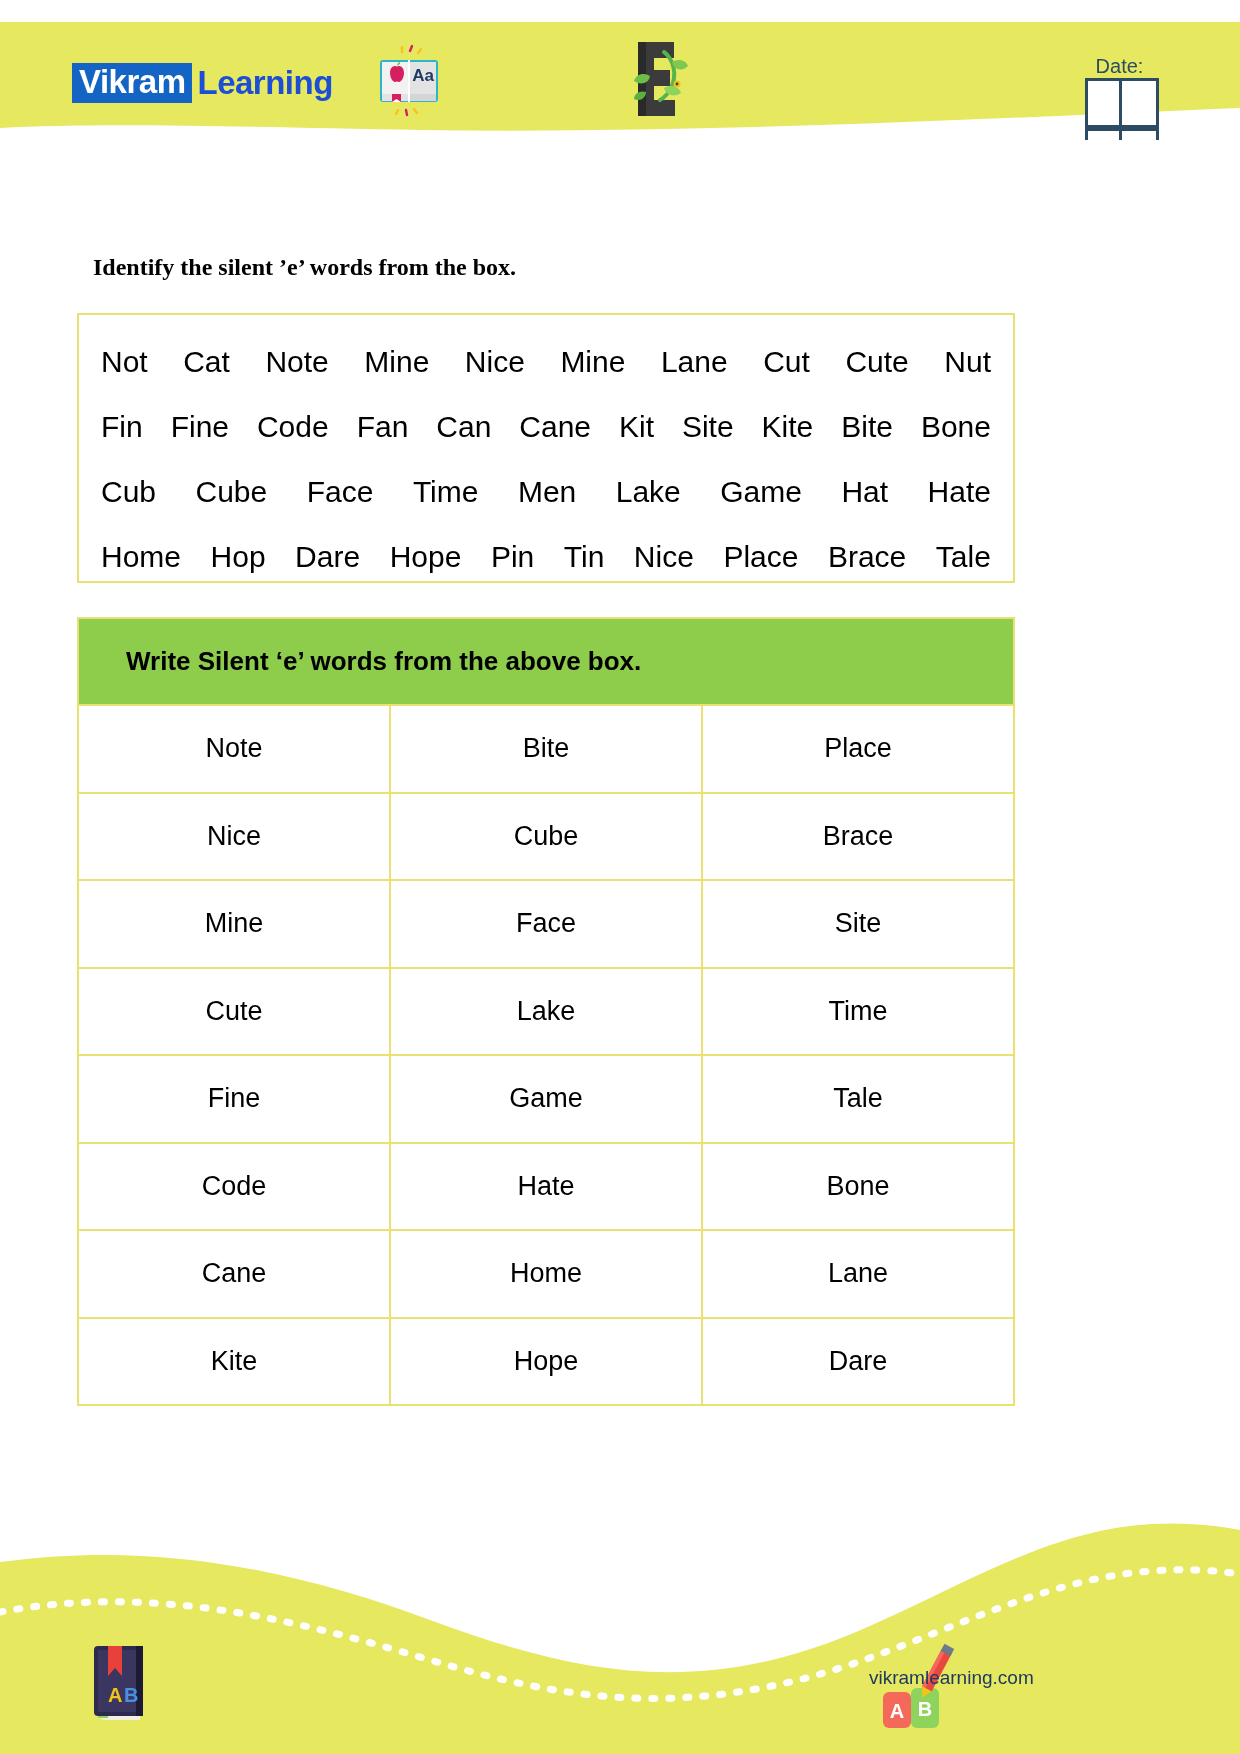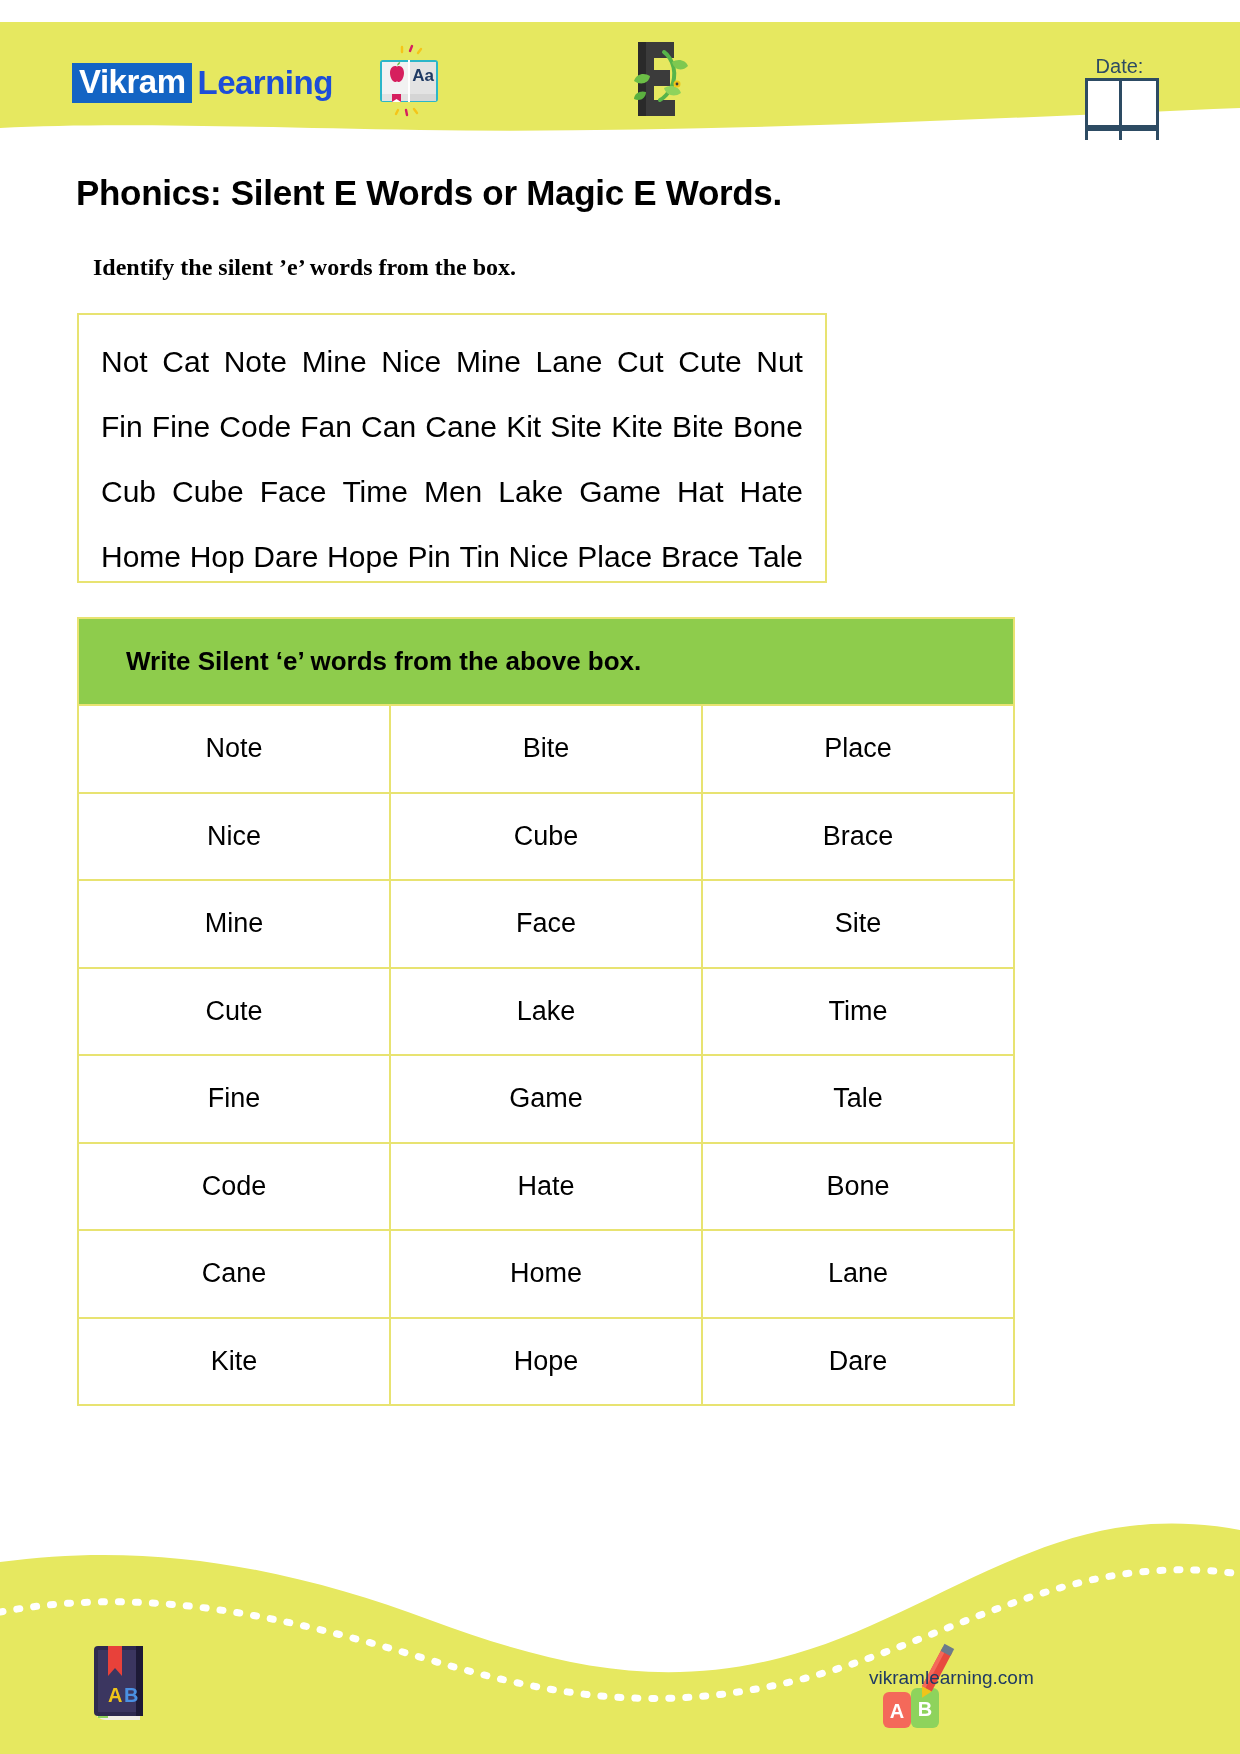--- a/index.html
+++ b/index.html
@@ -123,21 +123,21 @@
     font-weight: bold;
     color: #000000;
     font-family: Liberation Serif, serif;
   }
 
   
   .wordbox {
     position: absolute;
     left: 77px;
     top: 313px;
-    width: 750px;
+    width: 938px;
     height: 270px;
     border: 2px solid #e8e371;
     background: #ffffff;
     padding: 14px 20px 14px 20px;
   }
   .word-row {
     display: flex;
     justify-content: space-between;
     align-items: center;
     height: 65px;
@@ -290,21 +290,20 @@
         <div class="date-cell"></div>
         <div class="date-cell"></div>
       </div>
       <div class="date-group">
         <div class="date-cell"></div>
         <div class="date-cell"></div>
       </div>
     </div>
   </div>
 
-  <div class="title">Phonics: Silent E Words or Magic E Words.</div>
   <div class="subtitle">Identify the silent ’e’ words from the box.</div>
 
   <div class="wordbox">
     <div class="word-row">
         <span>Not</span>
         <span>Cat</span>
         <span>Note</span>
         <span>Mine</span>
         <span>Nice</span>
         <span>Mine</span>

